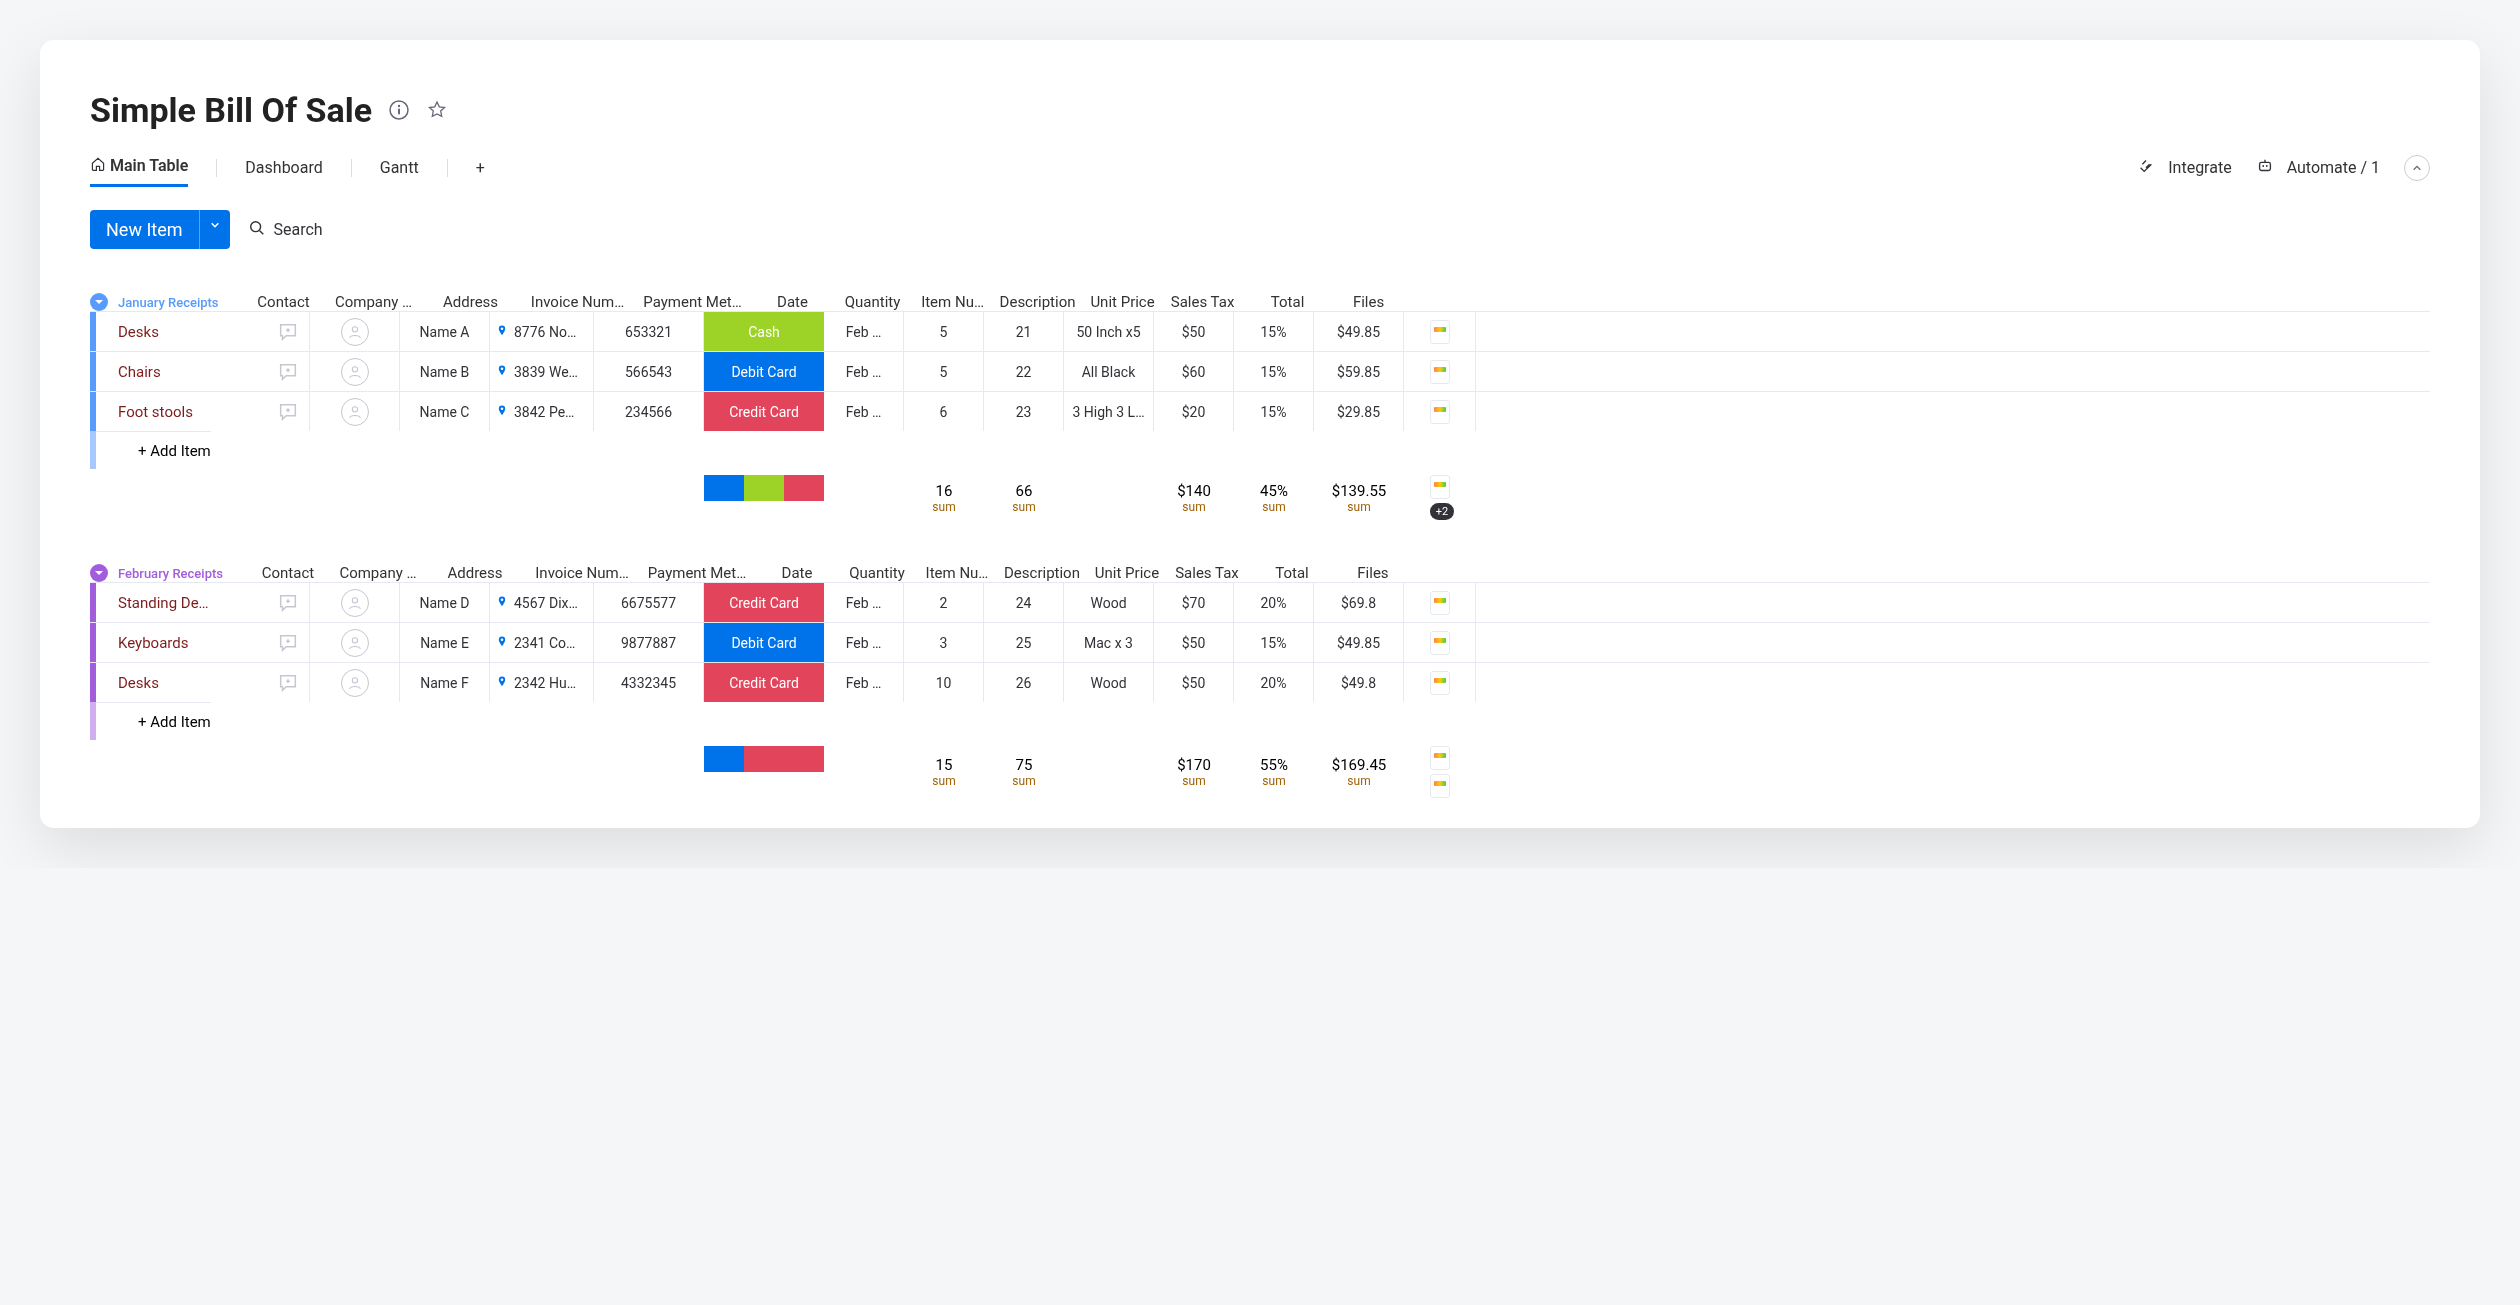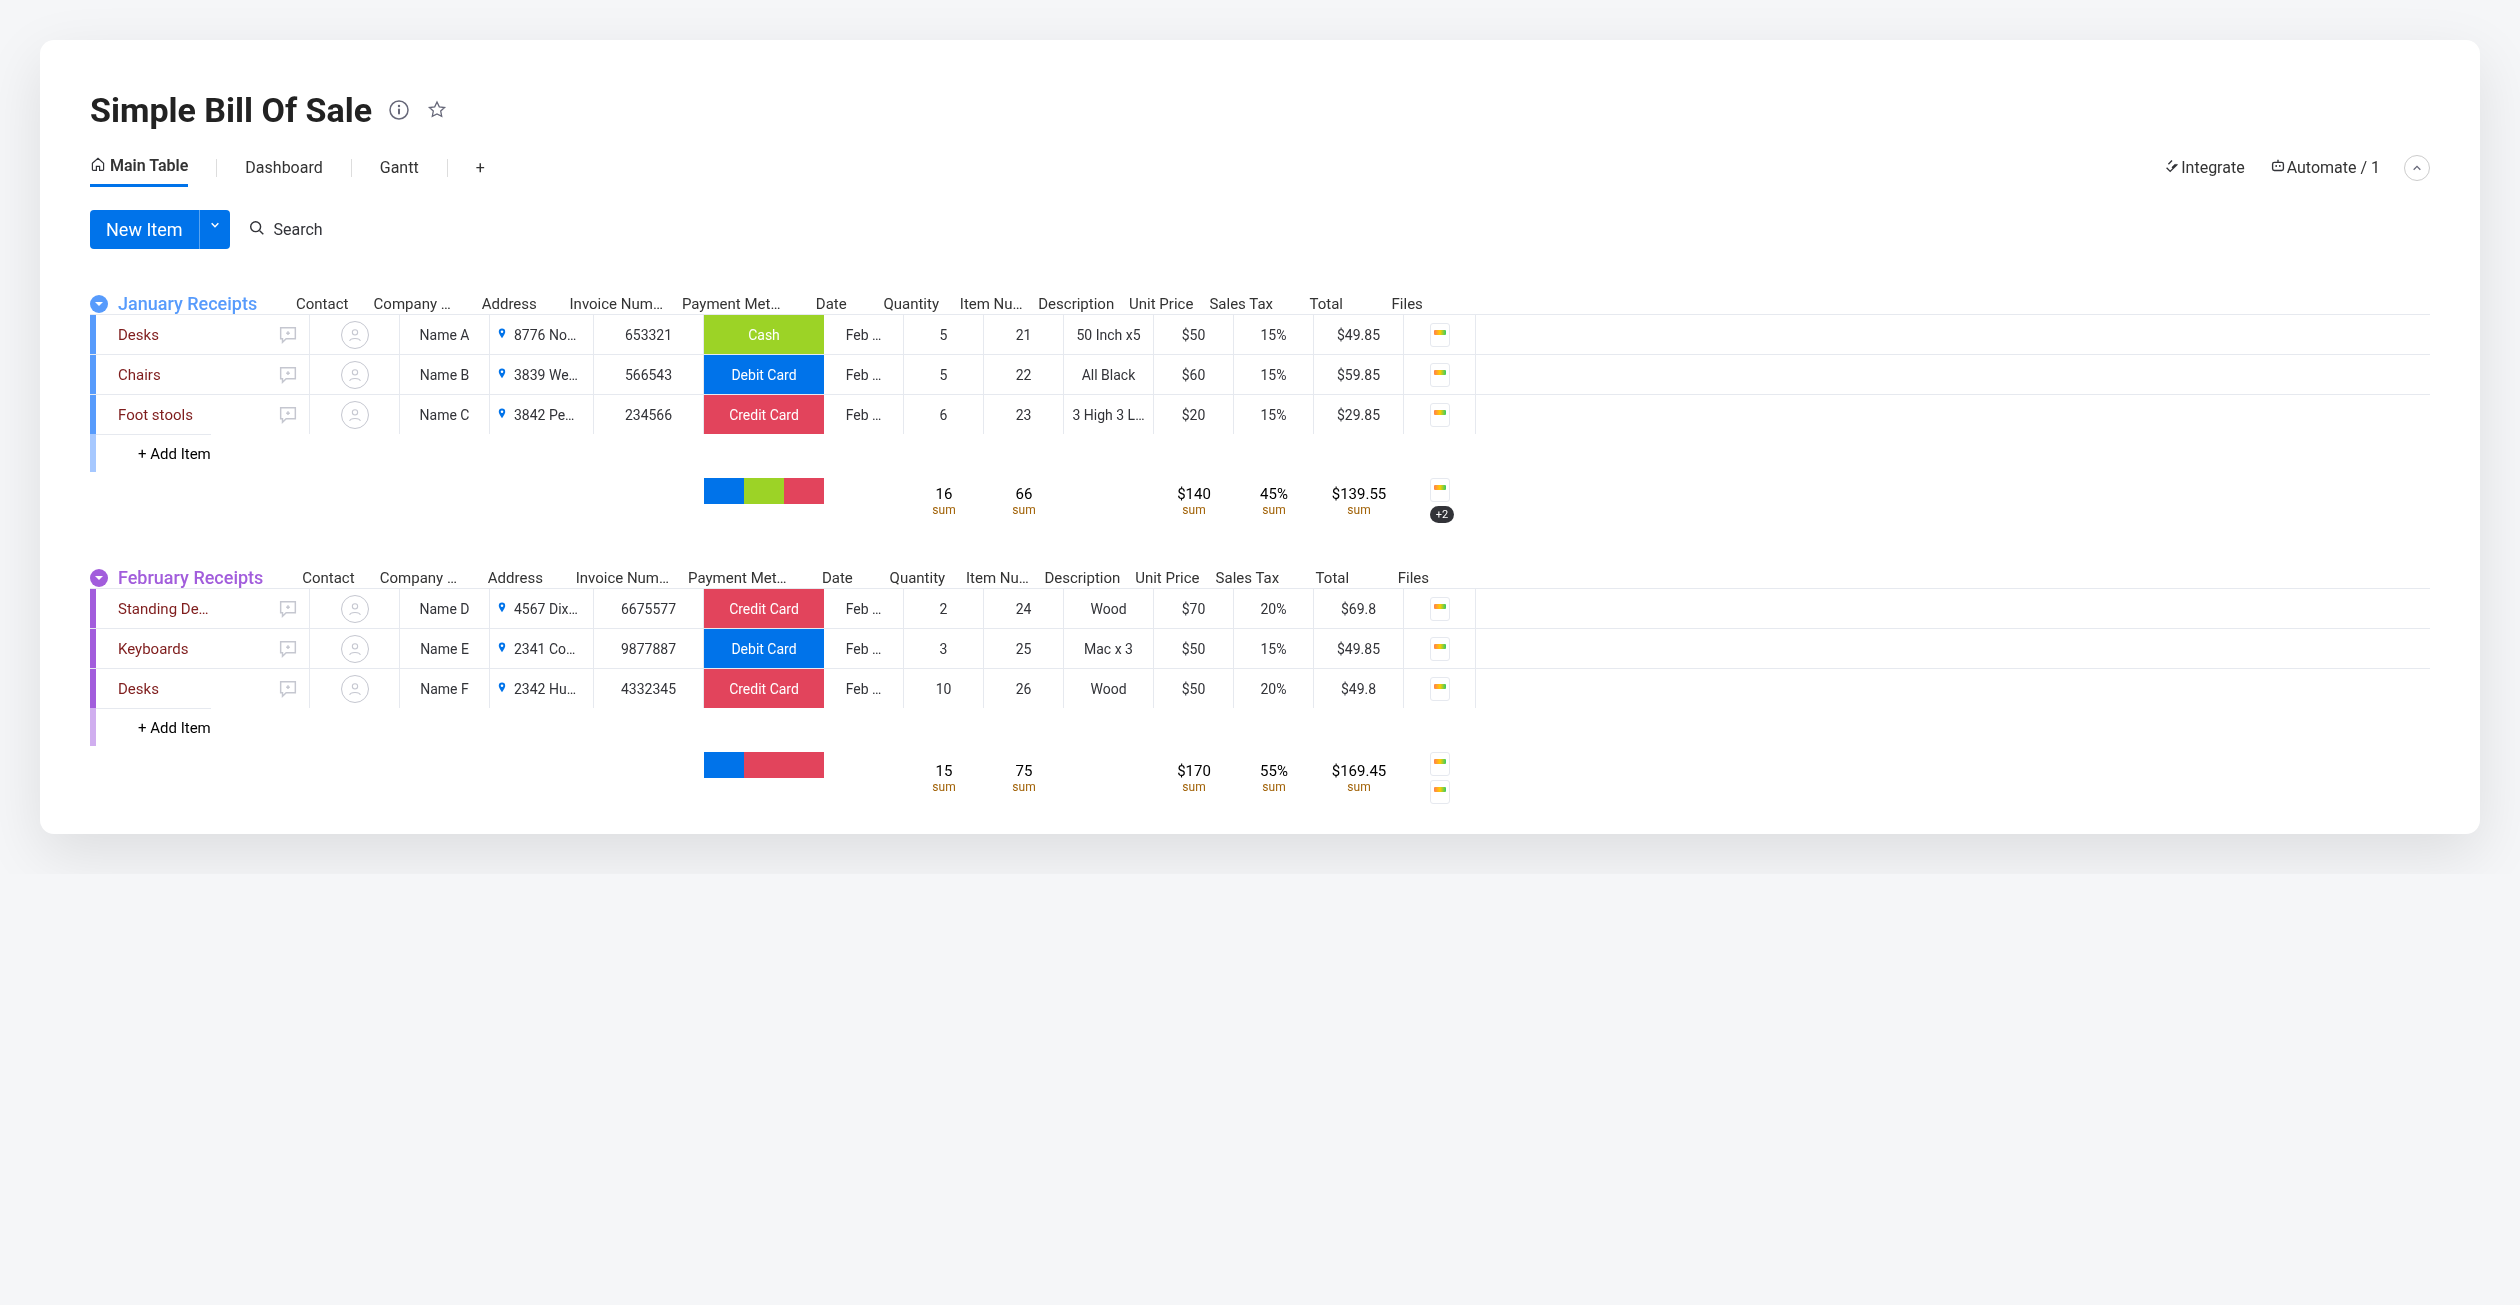--- a/index.html
+++ b/index.html
@@ -8,32 +8,32 @@
 .title-row { display:flex; align-items:center; gap:16px; }
 .title { font-size:34px; font-weight:700; color:#222; }
 .round-ico { width:22px; height:22px; display:flex; align-items:center; justify-content:center; color:#676879; }
 .board-desc { font-size:15px; color:#676879; margin-top:8px; }
 .tabs-row { display:flex; align-items:center; gap:28px; margin-top:18px; border-bottom:1px solid rgba(0,0,0,0); font-size:16px; color:#333; }
 .tab { padding:8px 0; cursor:pointer; display:flex; align-items:flex-start; gap:4px; }
 .tab.active { border-bottom:3px solid #0073ea; font-weight:600; }
 .tab-sep { width:1px; height:18px; background:#ddd; }
 .tab-spacer { flex:1; }
 .tab-right { display:flex; align-items:center; gap:24px; }
-.tab-right .item { display:flex; align-items:center; gap:0; cursor:pointer; }
+.tab-right .item { display:flex; align-items:center; gap:13px; cursor:pointer; }
 .caret-circle { width:26px; height:26px; border:1px solid #ccc; border-radius:50%; display:flex; align-items:center; justify-content:center; font-size:12px; }
 .toolbar { display:flex; align-items:center; gap:18px; margin-top:22px; }
 .btn-primary { background:#0073ea; color:#fff; border-radius:4px 0 0 4px; padding:9px 16px; font-size:18px; cursor:pointer; }
 .btn-drop { background:#0073ea; color:#fff; border-radius:0 4px 4px 0; padding:9px 10px; border-left:1px solid rgba(255,255,255,.35); cursor:pointer; font-size:12px; }
 .btn-wrap { display:flex; }
 .search { display:flex; align-items:center; gap:8px; color:#323338; font-size:16px; cursor:text; }
 .group { margin-top:44px; }
 .group-header { display:flex; align-items:center; }
 .group-toggle { width:18px; height:18px; border-radius:50%; display:flex; align-items:center; justify-content:center; margin-right:10px; }
 .group-toggle svg{ width:12px; height:12px; fill:#fff; }
-.group-name { font-size:18px; font-weight:500; padding-right:20px; }
+.group-name { font-size:13px; font-weight:500; padding-right:20px; }
 .headers { display:flex; flex:1; }
 .col { display:flex; align-items:center; justify-content:center; font-size:15px; color:#333; overflow:hidden; white-space:nowrap; text-overflow:ellipsis; padding:0 4px; }
 .col.h { font-weight:400; color:#333; }
 .c-contact{width:90px;} .c-company{width:90px;} .c-address{width:104px;} .c-invoice{width:110px;} .c-pay{width:120px;} .c-date{width:80px;} .c-qty{width:80px;} .c-itemnum{width:80px;} .c-desc{width:90px;} .c-unit{width:80px;} .c-tax{width:80px;} .c-total{width:90px;} .c-files{width:72px;}
 .row { display:flex; align-items:stretch; border-top:1px solid #e6e9ef; background:#fff; height:40px; }
 .row-bar { width:6px; }
 .jan .row-bar{background:#579bfc;} .feb .row-bar{background:#a25ddc;}
 .item-name { width:170px; display:flex; align-items:center; padding-left:22px; font-size:15px; color:#7f1d1d; overflow:hidden; white-space:nowrap; text-overflow:ellipsis;text-align:center; }
 .conv-cell { width:44px; display:flex; align-items:center; justify-content:center; border-right:1px solid #e6e9ef; }
 .cell { display:flex; align-items:center; justify-content:center; border-right:1px solid #e6e9ef; font-size:14px; color:#323338; overflow:hidden; white-space:nowrap; text-overflow:ellipsis; padding:0 4px;}

